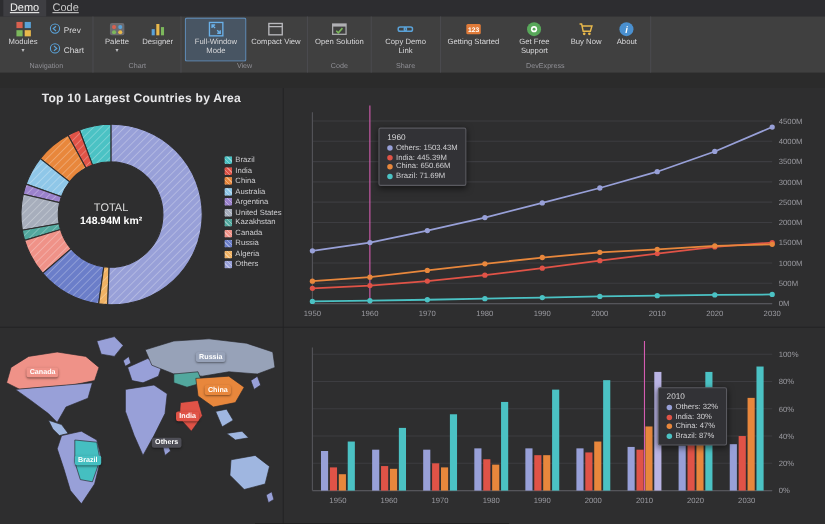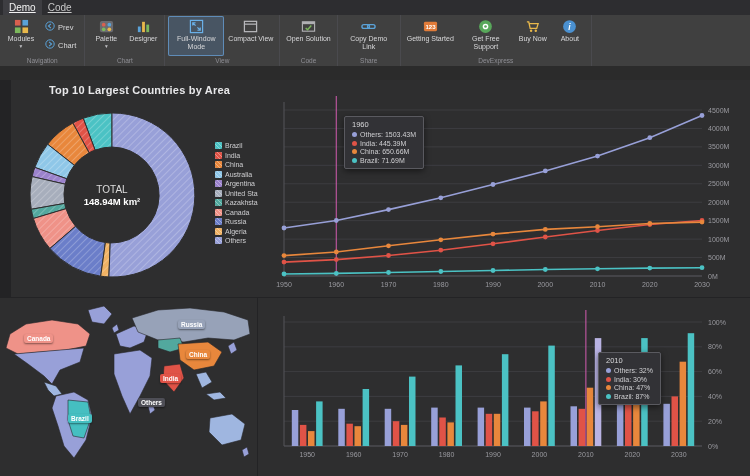--- a/index.html
+++ b/index.html
@@ -25,21 +25,21 @@
   .rbtn .icon{height:17px;display:flex;align-items:center;justify-content:center;}
   .rbtn .lbl{font-size:7px;color:#d8d8da;text-align:center;line-height:1.2;}
   .rbtn .caret{font-size:5.5px;color:#c0c0c4;line-height:1.2;}
   .rbtn.selected{background:rgba(92,140,192,0.28);box-shadow:inset 0 0 0 1px #5f8cb8;}
   .rstack{display:flex;flex-direction:column;justify-content:center;gap:4px;padding:0 2px;}
   .rsmall{display:flex;align-items:center;gap:3px;font-size:7.5px;color:#d8d8da;padding:1px 3px;border-radius:2px;}
   .rgroup-name{font-size:6.5px;color:#8f8f95;text-align:center;padding:1px 0 2px;}
   
   .charts{position:absolute;left:0;top:80px;width:750px;height:396px;background:#232325;}
   .panel{position:absolute;background:#2e2e2f;overflow:hidden;}
-  #panel-donut{left:11px;top:0;width:257px;height:217px;}
+  #panel-donut{left:0;top:0;width:257px;height:217px;}
   #panel-line{left:258px;top:0;width:492px;height:217px;}
   #panel-map{left:0;top:218px;width:257px;height:178px;}
   #panel-bar{left:258px;top:218px;width:492px;height:178px;}
   .panel-title{position:absolute;top:4px;left:0;right:0;text-align:center;font-size:11px;
                font-weight:700;color:#e8e8ea;letter-spacing:.2px;}
   svg.chart{position:absolute;left:0;top:0;}
   
   .donut-center{position:absolute;left:101px;top:115px;transform:translate(-50%,-50%);
                 text-align:center;pointer-events:none;}
   .donut-center .l1{font-size:10px;color:#ddd;}

